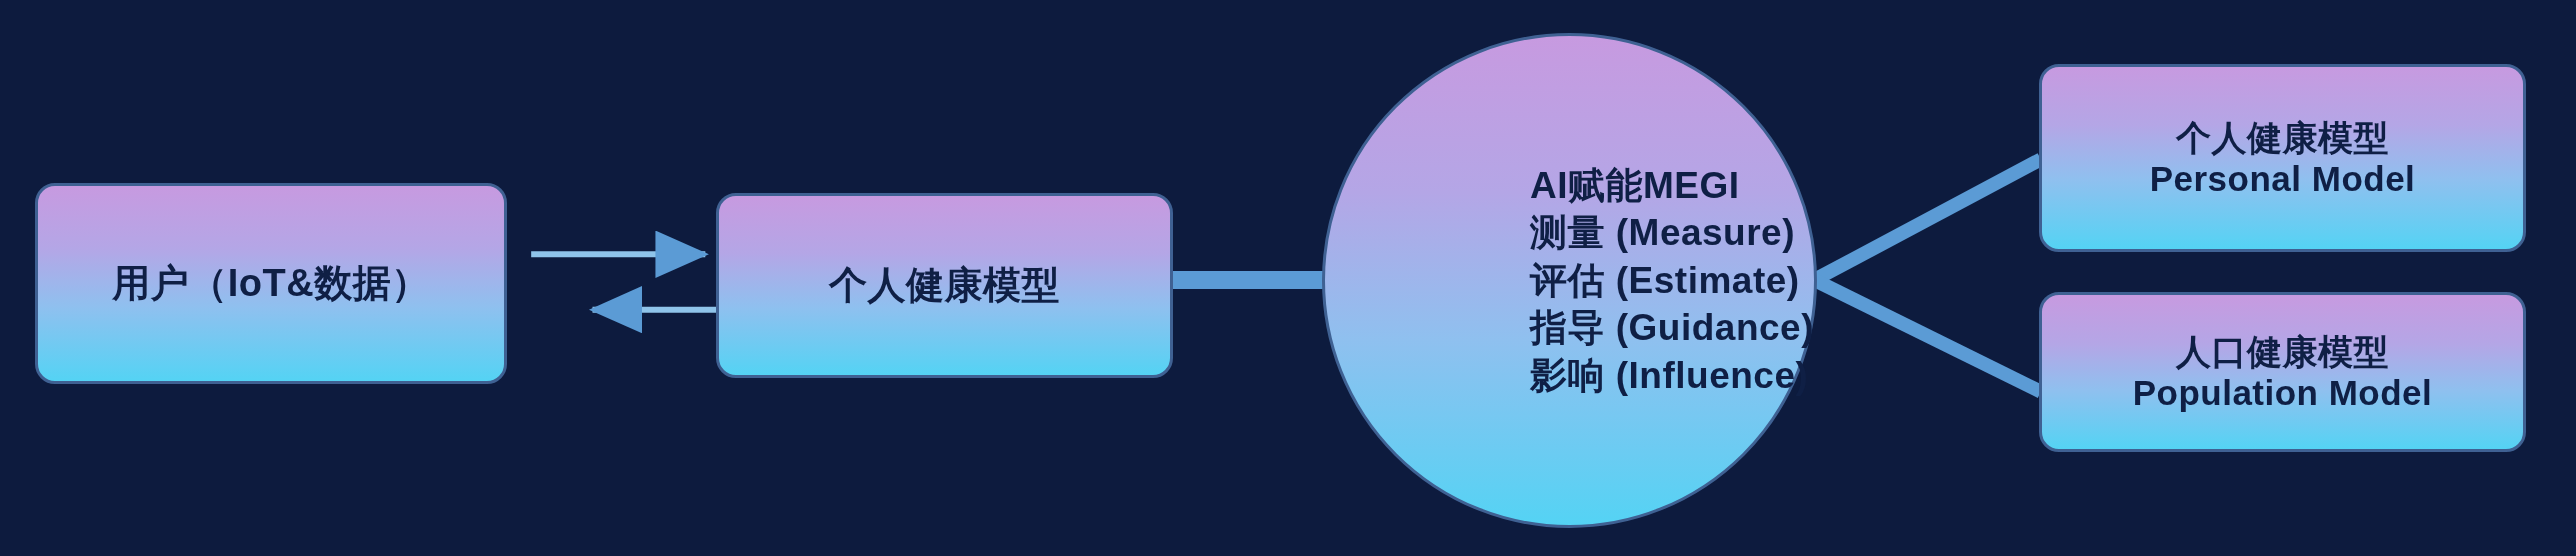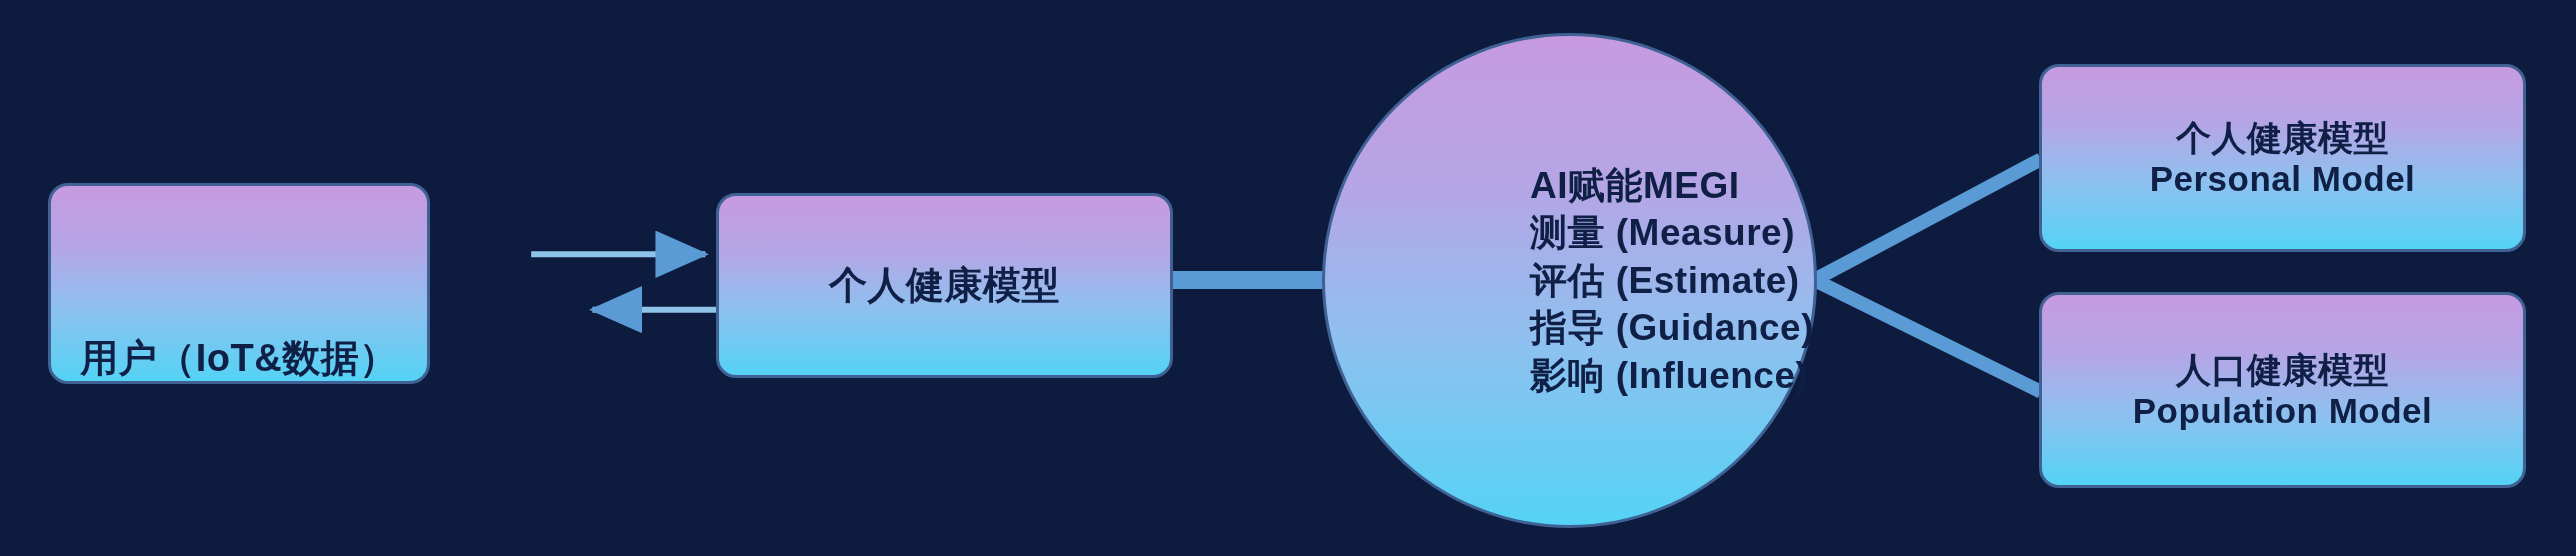--- a/index.html
+++ b/index.html
@@ -45,25 +45,24 @@
     border-radius: 50%;
     justify-content: flex-end;
     text-align: left;
   }
   .node-label {
     line-height: 1.18;
     white-space: pre-line;
     letter-spacing: 0.5px;
   }
   #node-user {
-    left: 48px;
+    left: 35px;
     top: 183px;
-    width: 382px;
+    width: 472px;
     height: 201px;
-    align-items: flex-end;
   }
   #node-user .node-label { font-size: 38px; }
   #node-management {
     left: 716px;
     top: 193px;
     width: 457px;
     height: 185px;
   }
   #node-management .node-label { font-size: 38px; }
   #node-megi {
@@ -81,21 +80,21 @@
     left: 2039px;
     top: 64px;
     width: 487px;
     height: 188px;
   }
   #node-personal .node-label { font-size: 35px; }
   #node-population {
     left: 2039px;
     top: 292px;
     width: 487px;
-    height: 196px;
+    height: 160px;
   }
   #node-population .node-label { font-size: 35px; }
 </style>
 </head>
 <body>
 
 <div id="diagram-root">
 
   <svg id="edge-layer" viewBox="0 0 2602 562" xmlns="http://www.w3.org/2000/svg">
     <defs>

